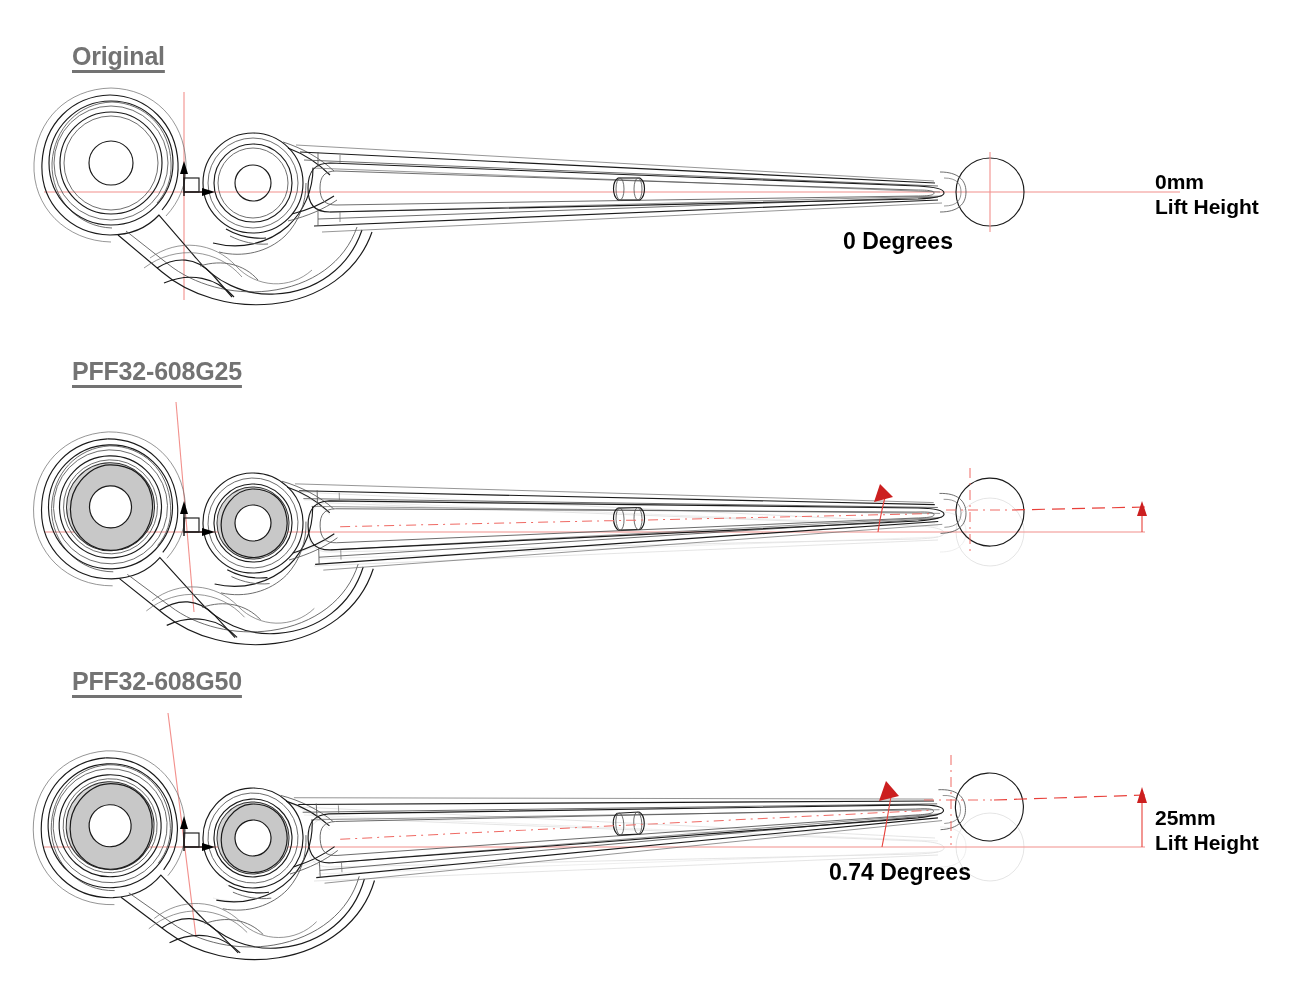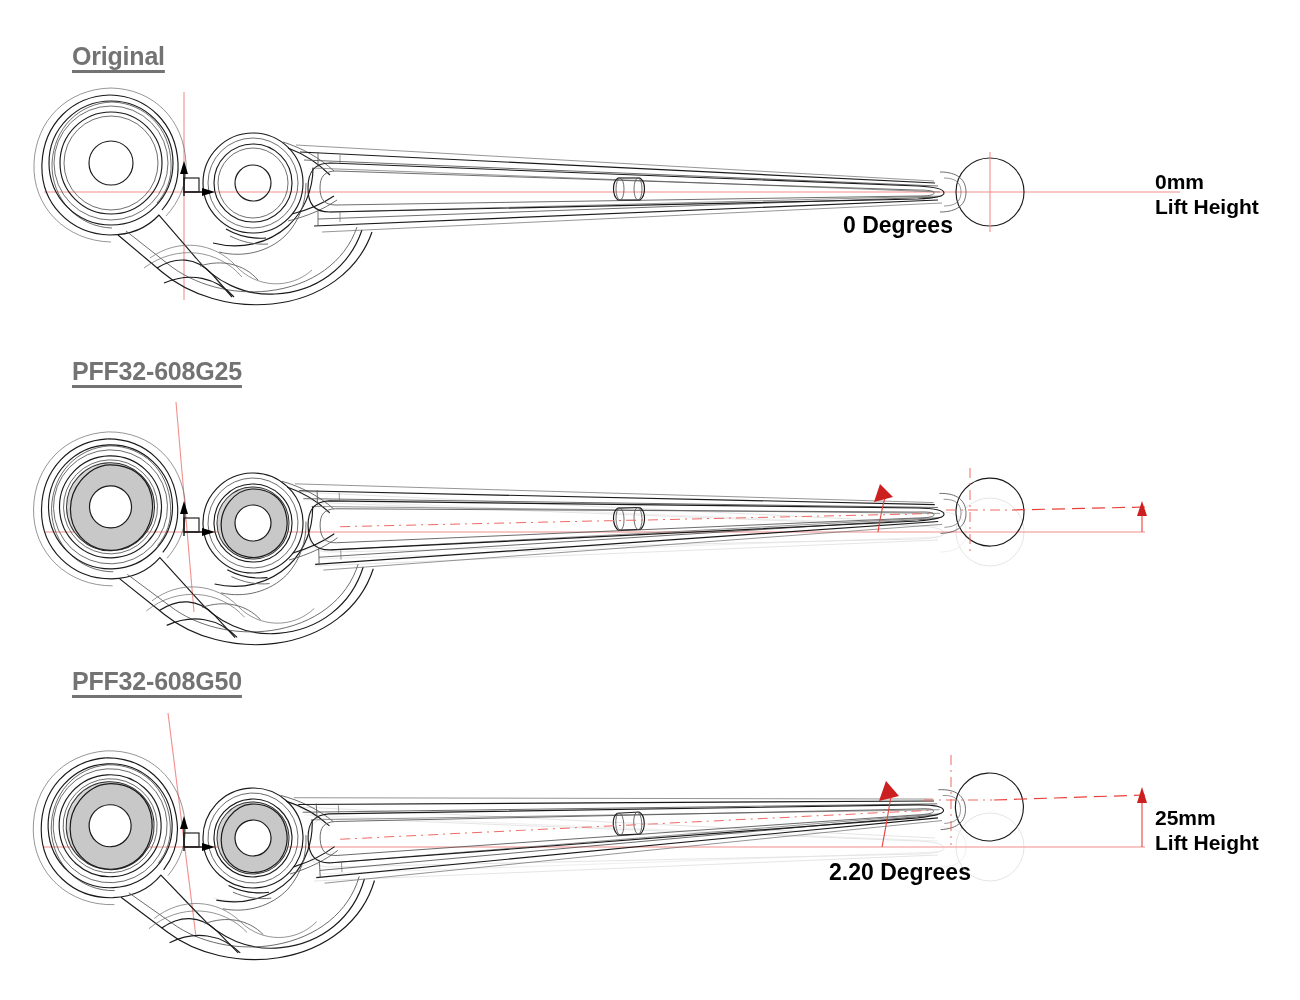--- a/index.html
+++ b/index.html
@@ -168,21 +168,21 @@
 
     <g>
       <line class="blk" x1="184" y1="168" x2="184" y2="196"></line>
       <polygon class="arrowblk" points="184,161 180,174 188,174"></polygon>
       <line class="blk" x1="184" y1="192" x2="208" y2="192"></line>
       <polygon class="arrowblk" points="215,192 202,188 202,196"></polygon>
       <rect class="ln" x="184" y="178" width="15" height="14" fill="none"></rect>
     </g>
   </svg>
 
-  <div class="deg-label" style="left:843px;top:212px;text-align:right;">0 Degrees</div>
+  <div class="deg-label" style="left:843px;top:228px;text-align:right;">0 Degrees</div>
 
   <div class="lift-label" style="left:1155px;top:162px;margin-top:8px;">
     <span>0mm</span><br>
     <span>Lift Height</span>
   </div>
 </div>
 
 <div class="panel" id="panel-1">
   <div class="panel-title">PFF32-608G25</div>
 
@@ -256,21 +256,21 @@
 
     <g>
       <line class="blk" x1="184" y1="168" x2="184" y2="196"></line>
       <polygon class="arrowblk" points="184,161 180,174 188,174"></polygon>
       <line class="blk" x1="184" y1="192" x2="208" y2="192"></line>
       <polygon class="arrowblk" points="215,192 202,188 202,196"></polygon>
       <rect class="ln" x="184" y="178" width="15" height="14" fill="none"></rect>
     </g>
   </svg>
 
-  <div class="deg-label" style="left:829px;top:519px;">2.20 Degrees</div>
+  <div class="deg-label" style="left:829px;top:519px;">0.74 Degrees</div>
 
   <div class="lift-label" style="left:1155px;top:466px;">
     <span>25mm</span><br>
     <span>Lift Height</span>
   </div>
 </div>
 
 <div class="panel" id="panel-2">
   <div class="panel-title">PFF32-608G50</div>
 

